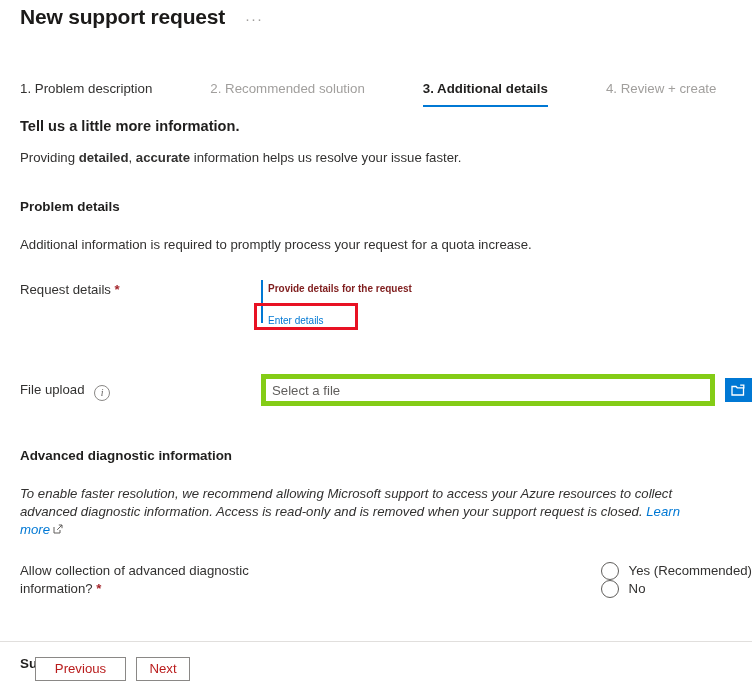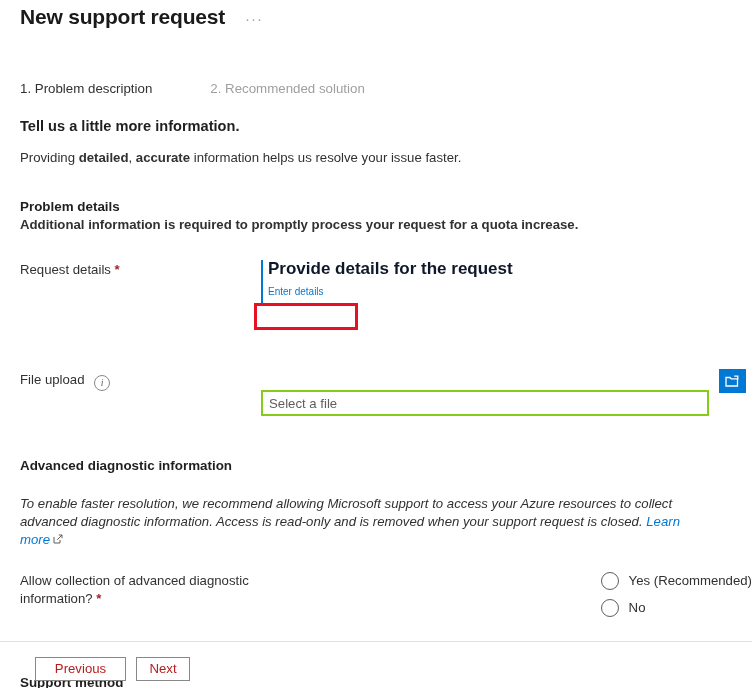--- a/index.html
+++ b/index.html
@@ -138,25 +138,25 @@
   .request-details::before {
     content: "";
     position: absolute;
     left: 0;
     top: 0;
     width: 2px;
     height: 43px;
     background: #0078d4;
   }
   .rd-title {
-    font-size: 17px;
+    font-size: 10px;
     font-weight: 700;
-    color: #0f172a;
-    line-height: 18px;
-    margin-bottom: 3px;
+    color: #7f1d1d;
+    line-height: 18px;
+    margin-bottom: 12px;
   }
   .rd-link {
     font-size: 10px;
     color: #0078d4;
     text-decoration: none;
     cursor: pointer;
     line-height: 18px;
   }
 
   
@@ -184,29 +184,28 @@
     line-height: 13px;
     text-align: center;
     color: #605e5c;
     vertical-align: -2px;
     margin-left: 6px;
     cursor: pointer;
   }
   .file-input {
     width: 432px;
     height: 22px;
-    border: 2px solid #84cc16;
+    border: 5px solid #84cc16;
     background: #ffffff;
     font-family: "Liberation Sans", sans-serif;
     font-size: 13.2px;
     color: #605e5c;
     padding: 0 6px;
     box-sizing: content-box;
     outline: none;
-    margin-top: 45px;
   }
   .file-input::placeholder { color: #605e5c; opacity: 1; }
   .browse-btn {
     width: 27px;
     height: 24px;
     background: #0078d4;
     border: none;
     margin-left: 10px;
     cursor: pointer;
     display: inline-flex;
@@ -225,21 +224,20 @@
   .ext-icon {
     display: inline-block;
     margin-left: 3px;
     vertical-align: 0px;
   }
 
   
   .radio-group {
     display: flex;
     flex-direction: column;
-    gap: 9px;
   }
   .radio-item {
     display: flex;
     align-items: center;
     cursor: pointer;
   }
   .radio-circle {
     width: 16px;
     height: 16px;
     border: 1px solid #605e5c;
@@ -288,33 +286,35 @@
 <body>
 
 <div class="page-header">
   <div class="page-title">New support request</div>
   <div class="ellipsis-menu">···</div>
 </div>
 
 <div class="tabs">
   <div class="tab">1. Problem description</div>
   <div class="tab disabled">2. Recommended solution</div>
+  <div class="tab active">3. Additional details</div>
+  <div class="tab disabled">4. Review + create</div>
 </div>
 
 <div class="content">
 
   <div class="lead-heading">Tell us a little more information.</div>
 
   <p class="lead-sub" style="margin-bottom:0;">
     <span>Providing </span><b>detailed</b><span>, </span><b>accurate</b><span> information helps us resolve your issue faster.</span>
   </p>
 
   <div class="section-title" style="margin-top:31px;">Problem details</div>
 
-  <div class="section-body" style="font-weight:bold;">Additional information is required to promptly process your request for a quota increase.</div>
+  <div class="section-body" style="margin-top:20px;">Additional information is required to promptly process your request for a quota increase.</div>
 
   <div class="form-row" style="margin-top:26px;">
     <div class="form-label">
       <span>Request details</span>
       <span class="req-star">*</span>
     </div>
     <div class="request-details">
       <div class="rd-title">Provide details for the request</div>
       <a class="rd-link">Enter details</a>
     </div>

